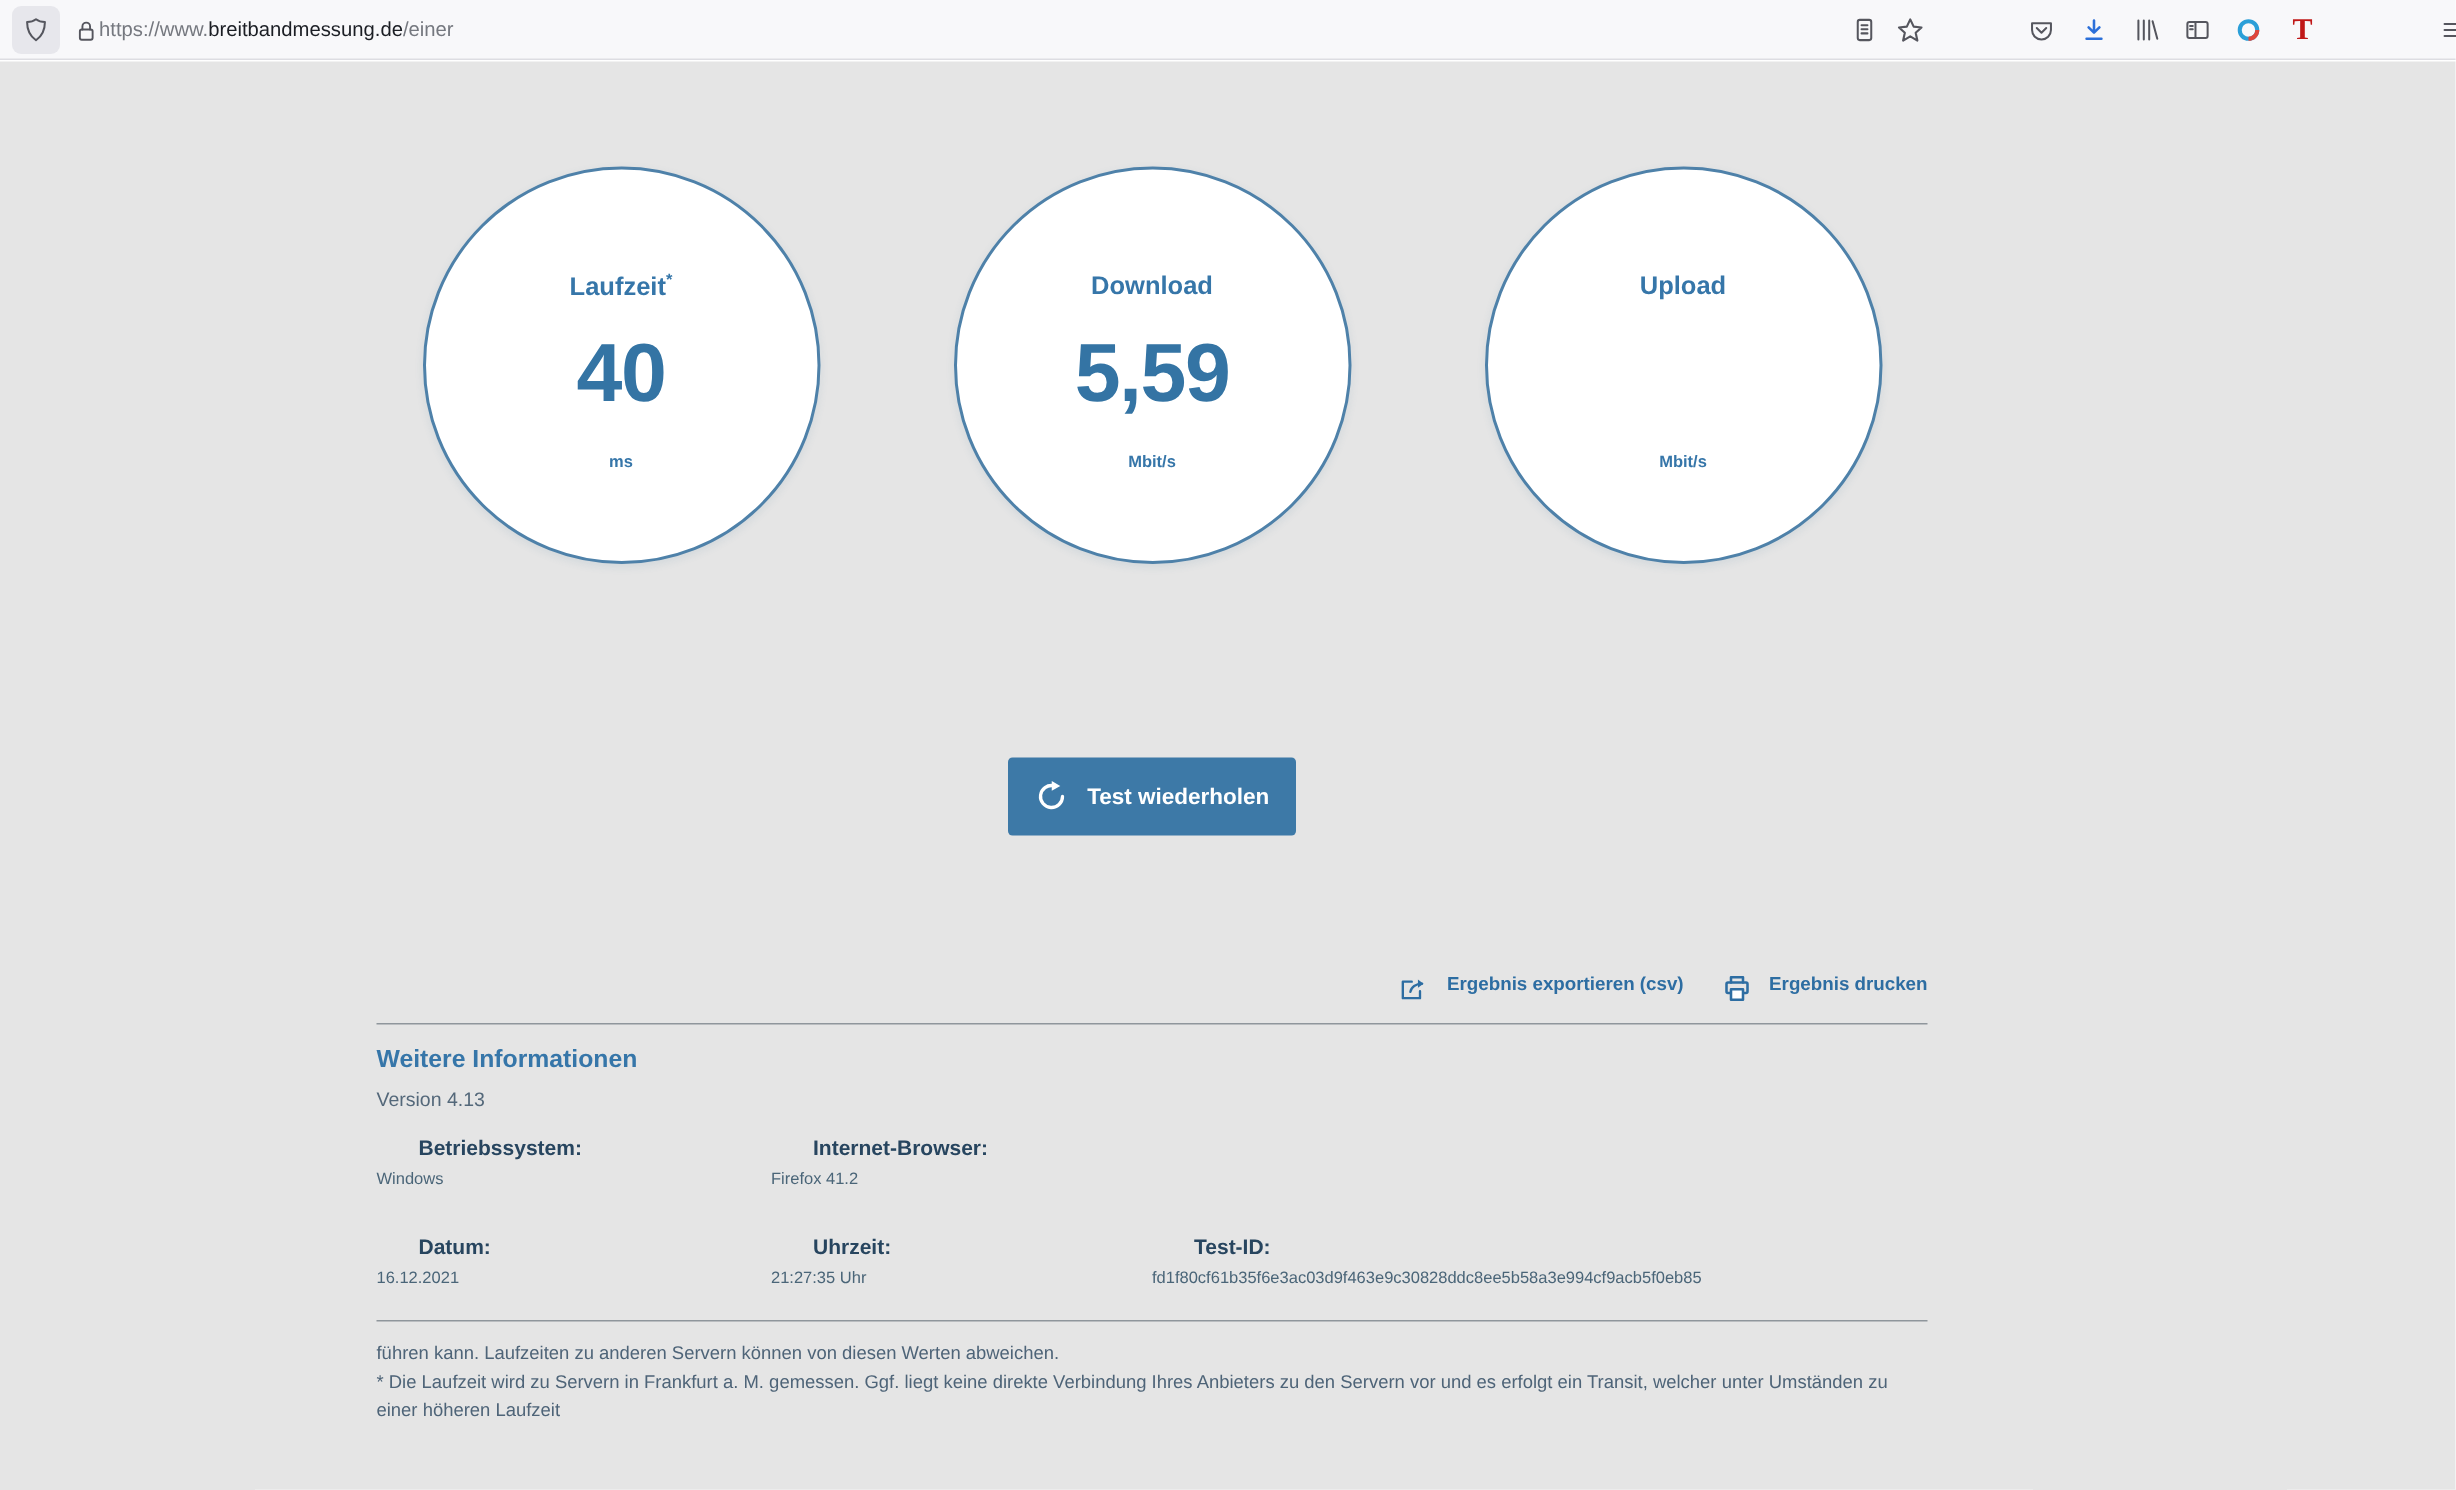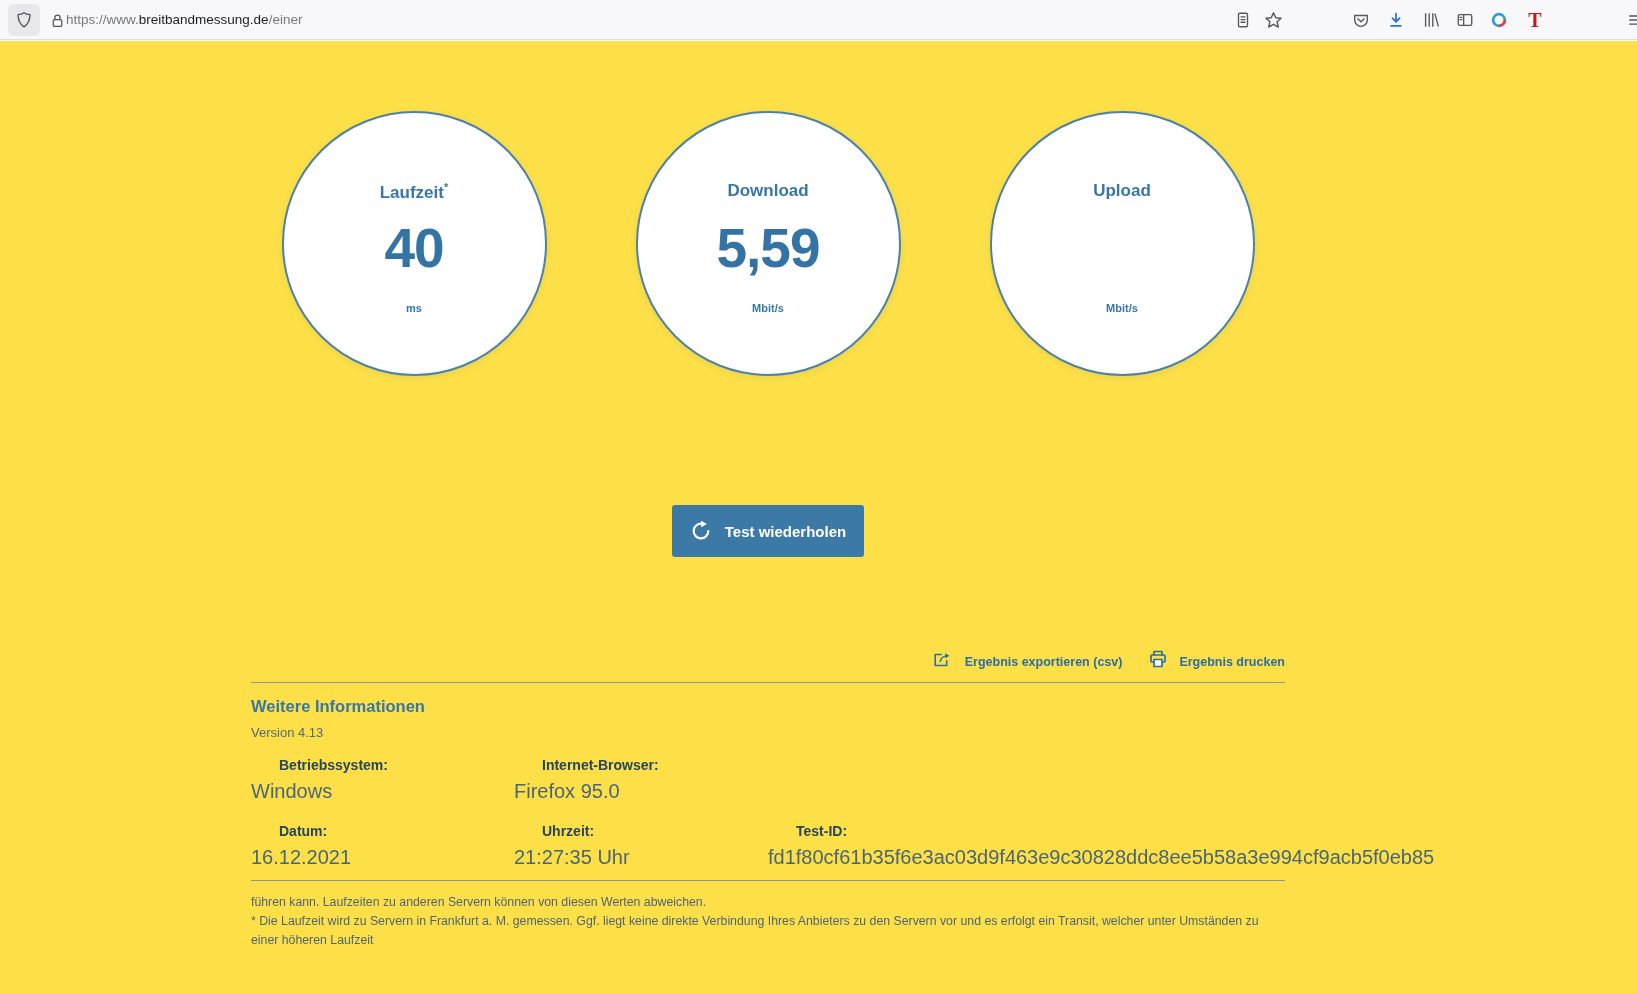--- a/index.html
+++ b/index.html
@@ -18,21 +18,21 @@
     display: flex; align-items: center; justify-content: center; border-radius: 4px; cursor: pointer; }
   .shield-box { position: absolute; top: 4px; left: 8px; width: 32px; height: 32px;
     background: #e7e7ec; border-radius: 6px; display: flex; align-items: center; justify-content: center; }
   .url-text { position: absolute; left: 66px; top: 0; height: 40px; line-height: 40px;
     font-size: 13.5px; color: #75787f; white-space: nowrap; cursor: text; }
   .url-text .domain { color: #1b1e24; }
   .ticon { stroke: #55565e; fill: none; stroke-width: 1.5; stroke-linecap: round; stroke-linejoin: round; }
   .t-glyph { font-family: "Liberation Serif", "DejaVu Serif", serif; font-weight: bold; font-size: 20px; line-height: 1; }
 
   
-  .page { position: absolute; top: 41px; left: 0; width: 1637px; height: 952px; background: #fde047; }
+  .page { position: absolute; top: 41px; left: 0; width: 1637px; height: 952px; background: #e5e5e5; }
   .content { position: absolute; left: 251px; width: 1034px; top: 0; }
 
   .circles-row { position: absolute; top: 70px; left: 0; width: 1034px;
     display: flex; justify-content: center; gap: 89px; }
   .circle { position: relative; width: 265px; height: 265px; border-radius: 50%;
     border: 2px solid #4e81a9; background: #fff; box-shadow: 0 2px 6px rgba(70,120,160,0.12); }
   .c-label { position: absolute; top: 68px; width: 100%; text-align: center;
     font-size: 17px; font-weight: bold; color: #3676a9; }
   .c-label sup { font-size: 11px; }
   .c-value { position: absolute; top: 103px; width: 100%; text-align: center;
@@ -41,37 +41,37 @@
     font-size: 11px; font-weight: bold; color: #3676a9; }
 
   .repeat-btn { position: absolute; top: 464px; left: 421px; width: 192px; height: 52px;
     background: #3d79a7; border: none; border-radius: 3px; color: #ffffff;
     display: flex; align-items: center; justify-content: center; gap: 13px;
     font-size: 15px; font-weight: bold; cursor: pointer;
     font-family: "Liberation Sans", "DejaVu Sans", sans-serif; }
 
   .actions-row { position: absolute; top: 603px; left: 0; width: 1034px; height: 30px;
     display: flex; justify-content: flex-end; align-items: center; gap: 26px; }
-  .action-link { display: flex; align-items: flex-end; gap: 11px; cursor: pointer;
+  .action-link { display: flex; align-items: flex-start; gap: 11px; cursor: pointer;
     font-size: 12.5px; font-weight: bold; color: #2d6da2; }
   .aicon { stroke: #2d6da2; fill: none; stroke-width: 1.7; stroke-linecap: round; stroke-linejoin: round; }
 
   .hr1 { position: absolute; top: 641px; left: 0; width: 1034px; height: 0; border-top: 1px solid #8f969c; }
   .hr2 { position: absolute; top: 839px; left: 0; width: 1034px; height: 0; border-top: 1px solid #8f969c; }
 
   .info-heading { position: absolute; top: 656px; left: 0;
     font-size: 16.5px; font-weight: bold; color: #3676a9; }
   .info-version { position: absolute; top: 684px; left: 0; font-size: 13px; color: #54687a; }
 
   .fields-row1 { position: absolute; top: 716px; left: 0; width: 1034px;
     display: grid; grid-template-columns: 263px 254px 1fr; }
   .fields-row2 { position: absolute; top: 782px; left: 0; width: 1034px;
     display: grid; grid-template-columns: 263px 254px 1fr; }
   .f-label { font-size: 14px; font-weight: bold; color: #27455f; margin-bottom: 7px; padding-left: 28px; }
-  .f-value { font-size: 20px; color: #4a6578; }
+  .f-value { font-size: 11px; color: #4a6578; }
 
   .footnote { position: absolute; top: 852px; left: 0; width: 1034px;
     font-size: 12.3px; line-height: 19px; color: #4e6478; }
 </style>
 </head>
 <body>
 
 <div class="toolbar">
 
   <div class="shield-box">
@@ -210,21 +210,21 @@
     <div class="info-heading">Weitere Informationen</div>
     <div class="info-version">Version 4.13</div>
 
     <div class="fields-row1">
       <div>
         <div class="f-label">Betriebssystem:</div>
         <div class="f-value">Windows</div>
       </div>
       <div>
         <div class="f-label">Internet-Browser:</div>
-        <div class="f-value">Firefox 95.0</div>
+        <div class="f-value">Firefox 41.2</div>
       </div>
       <div></div>
     </div>
 
     <div class="fields-row2">
       <div>
         <div class="f-label">Datum:</div>
         <div class="f-value">16.12.2021</div>
       </div>
       <div>

